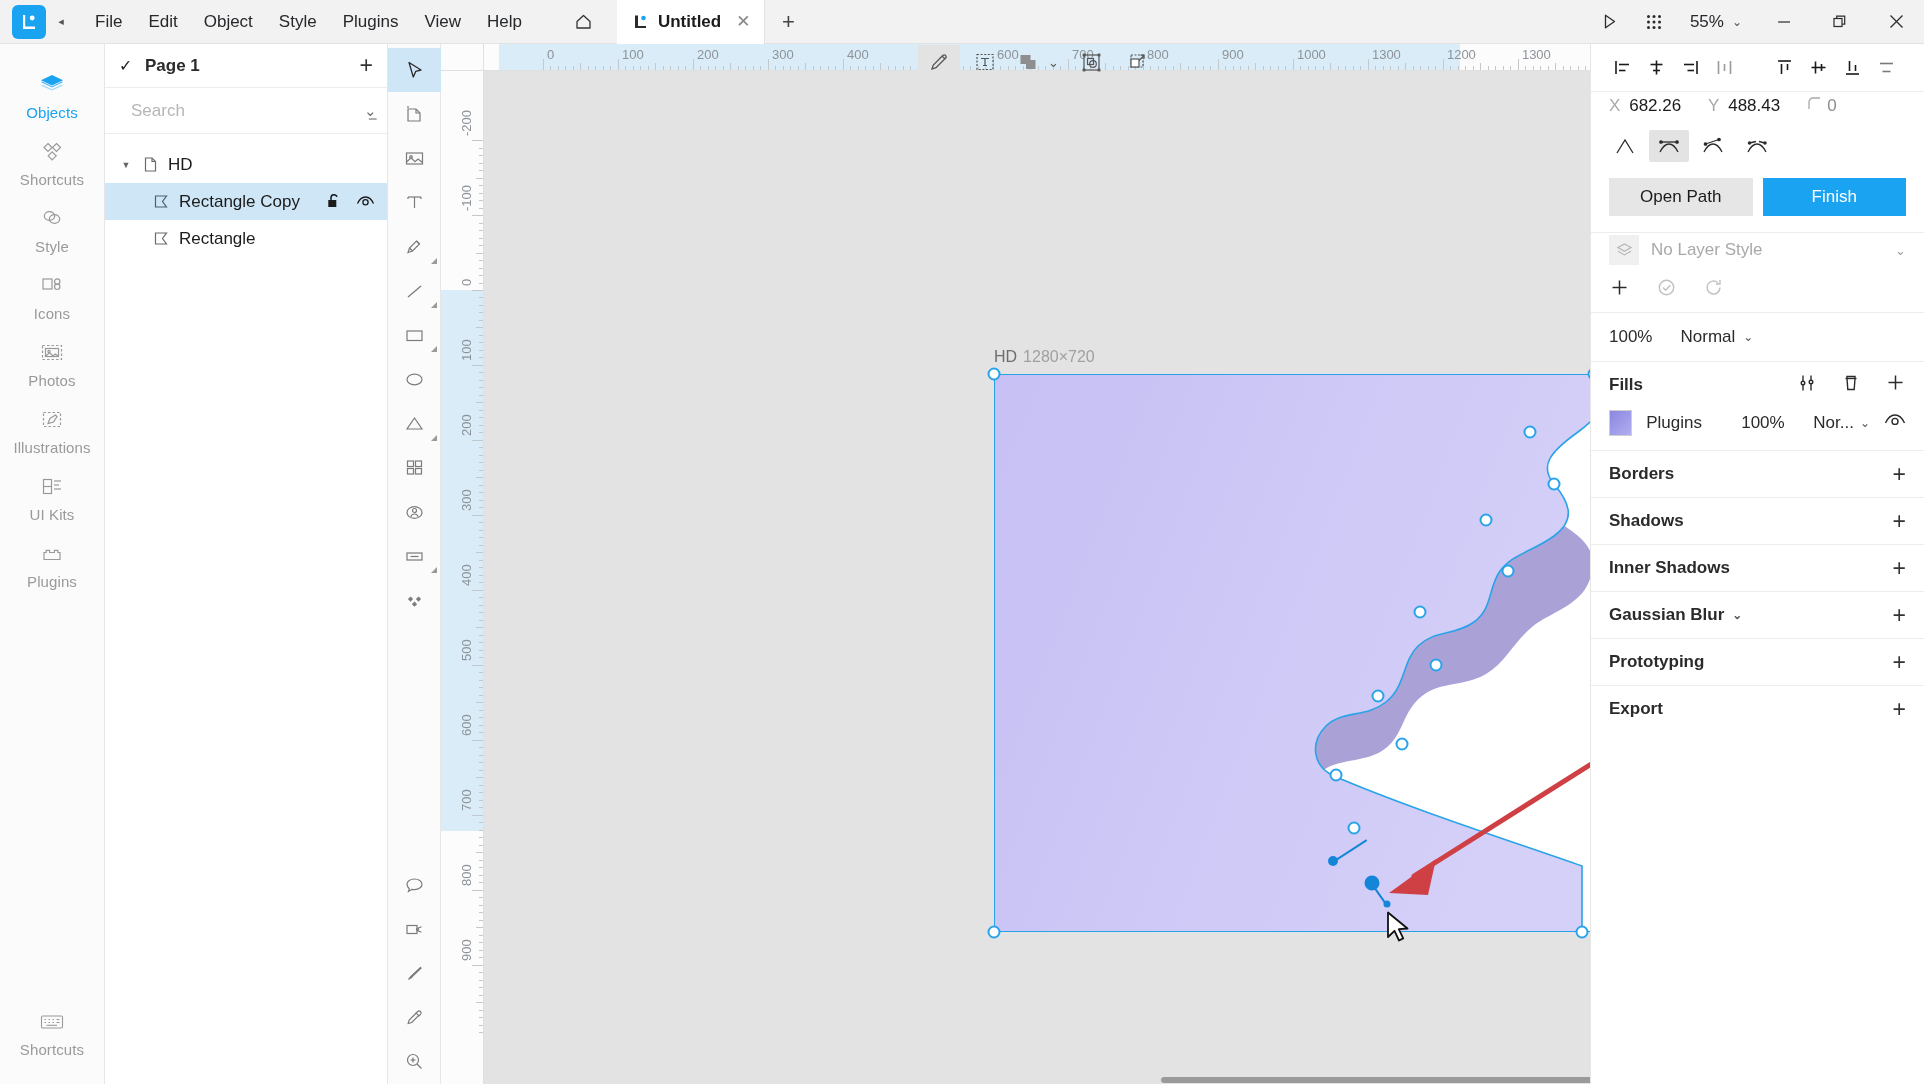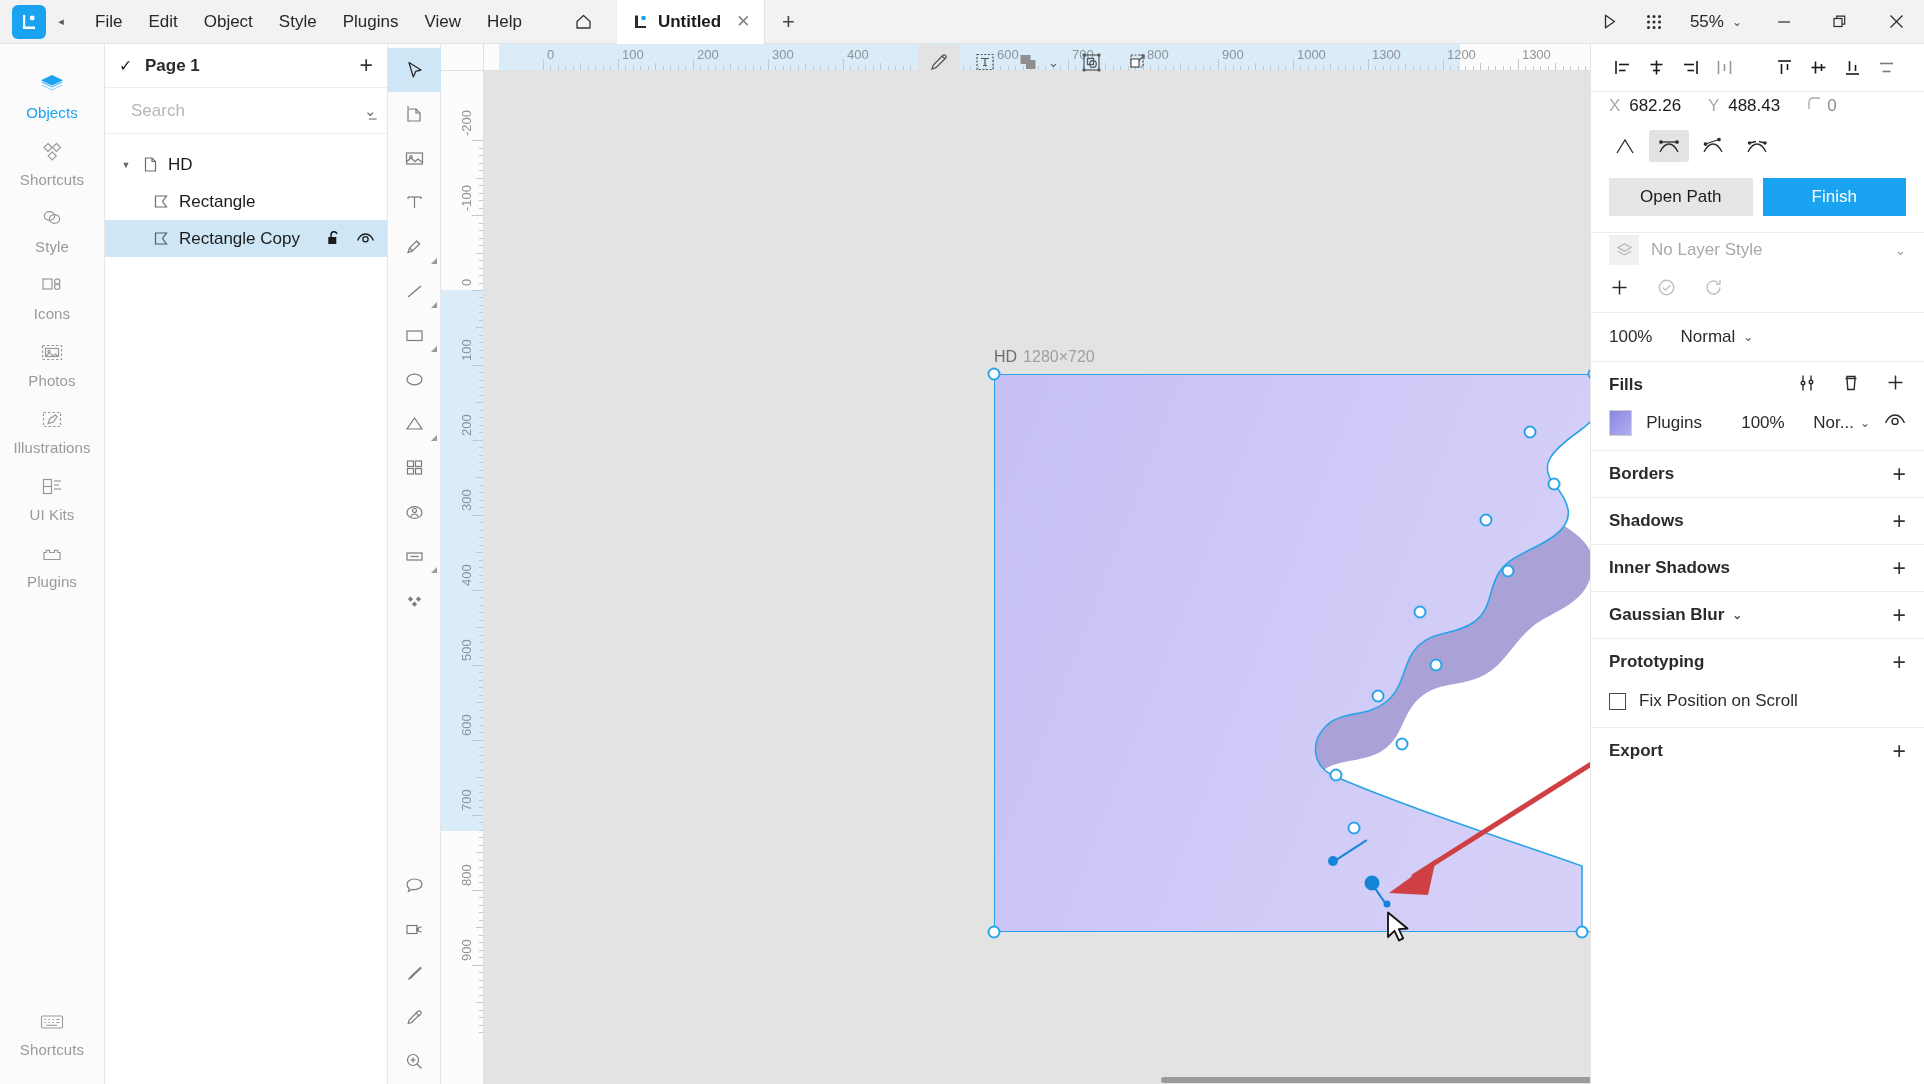--- a/index.html
+++ b/index.html
@@ -387,41 +387,41 @@
       </div>
       <div class="tree">
         <div class="tree-row" style="padding-left:14px">
           <span class="twisty">▼</span>
           <svg width="17" height="17" viewBox="0 0 17 17" fill="none" stroke="#6b6b6b" stroke-width="1.2">
             <path d="M3.5 2h6.5l3.5 3.5V15h-10z"></path>
               <path d="M10 2v3.5h3.5"></path>
           </svg>
           <span>HD</span>
         </div>
-        <div class="tree-row" style="padding-left:48px">
-          <svg width="17" height="17" viewBox="0 0 17 17" fill="none" stroke="#6b6b6b" stroke-width="1.2">
-            <path d="M2.5 3h11l-4 5.5 4 5.5h-11z"></path>
-          </svg>
-          <span>Rectangle</span>
-        </div>
         <div class="tree-row selected" style="padding-left:48px">
           <svg width="17" height="17" viewBox="0 0 17 17" fill="none" stroke="#4a6070" stroke-width="1.2">
             <path d="M2.5 3h11l-4 5.5 4 5.5h-11z"></path>
           </svg>
           <span>Rectangle Copy</span>
           <span class="tr-icons">
             <svg width="16" height="17" viewBox="0 0 16 17">
               <path d="M5 7V4.6a3 3 0 015.9-.7" fill="none" stroke="#1b1b1b" stroke-width="1.5"></path>
               <rect x="2.3" y="7" width="8" height="7" fill="#1b1b1b"></rect>
             </svg>
             <svg width="19" height="14" viewBox="0 0 19 14" fill="none" stroke="#1b1b1b" stroke-width="1.3">
               <path d="M1.5 8.5C3.5 4 6.5 2 9.5 2s6 2 8 6.5"></path>
                 <circle cx="9.5" cy="7.3" r="2.6"></circle>
             </svg>
           </span>
+        </div>
+        <div class="tree-row" style="padding-left:48px">
+          <svg width="17" height="17" viewBox="0 0 17 17" fill="none" stroke="#6b6b6b" stroke-width="1.2">
+            <path d="M2.5 3h11l-4 5.5 4 5.5h-11z"></path>
+          </svg>
+          <span>Rectangle</span>
         </div>
       </div>
     </div>
 
     <div class="tools">
       <div class="tool active">
         <svg width="21" height="21" viewBox="0 0 21 21" fill="none" stroke="#2b2b2b" stroke-width="1.3">
             <path d="M5 2.5l12 7.5-5.3 1.4L9.3 17z" stroke-linejoin="round"></path>
           </svg>
       </div>
@@ -1137,24 +1137,20 @@
       <div class="sec-head">
         <span>Gaussian Blur</span>
         <span class="chev-small" style="margin-left:8px;">⌄</span>
         <span class="plus">+</span>
       </div>
       <div class="divider"></div>
       <div class="sec-head">
         <span>Prototyping</span>
         <span class="plus">+</span>
       </div>
-      <div class="check-row">
-        <span class="cbox"></span>
-        <span>Fix Position on Scroll</span>
-      </div>
       <div class="divider"></div>
       <div class="sec-head">
         <span>Export</span>
         <span class="plus">+</span>
       </div>
     </div>
   </div>
 
   <div style="position:absolute; left:918px; top:45px; display:flex; gap:4px; align-items:center; z-index:20;">
     <div style="width:42px;height:34px;display:flex;align-items:center;justify-content:center;background:#e3e3e3;cursor:pointer;">

